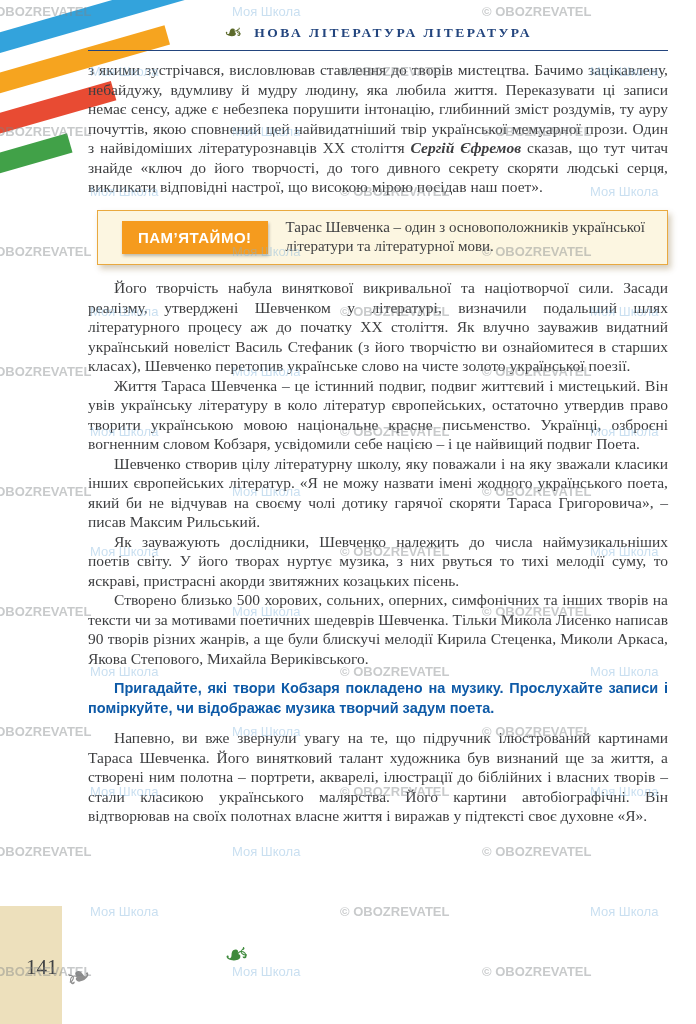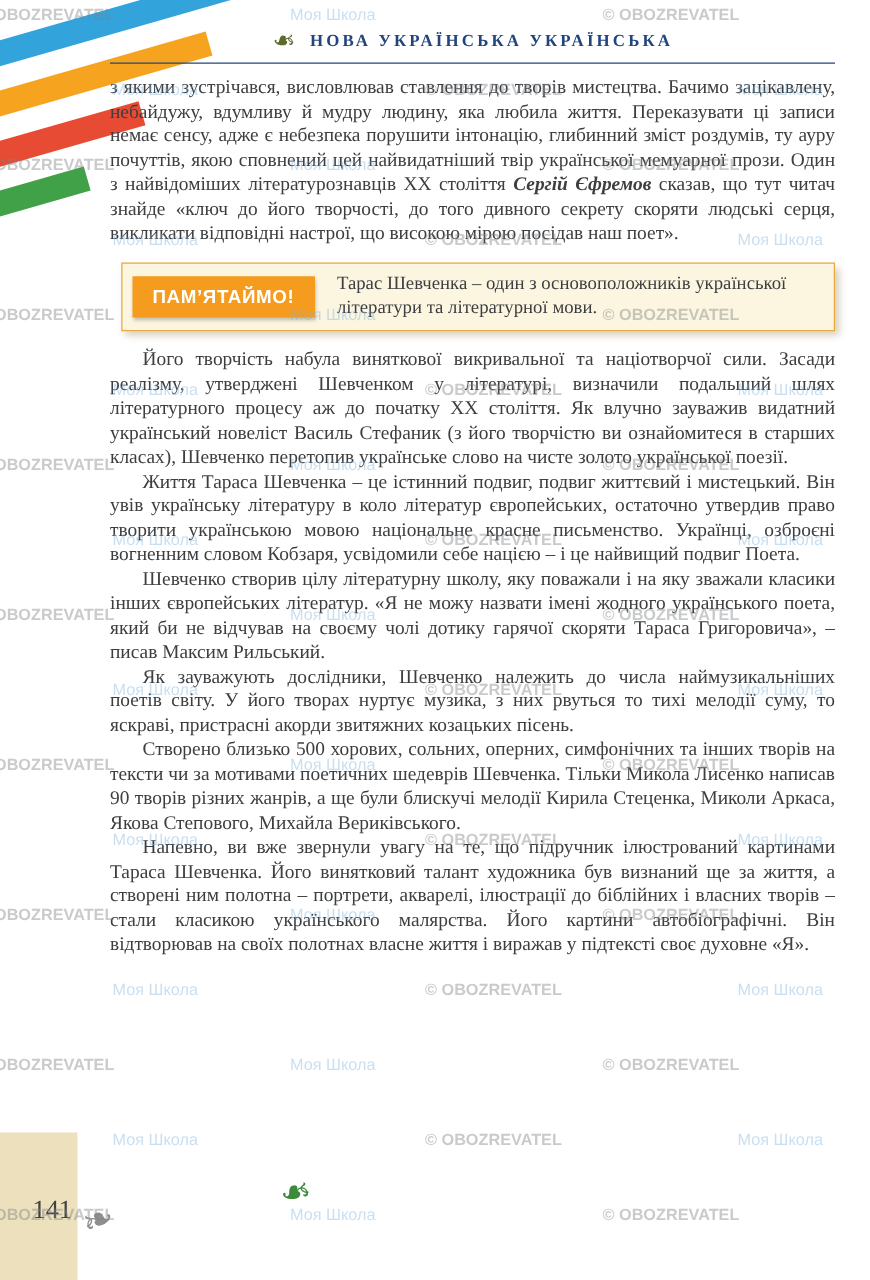--- a/index.html
+++ b/index.html
@@ -46,20 +46,21 @@
     border:1px solid var(--box_border,#e9a93f);
     background:var(--cream,#fcf6e1);
     box-shadow:3px 4px 6px rgba(120,90,30,0.30);
   }
   .remember-label {
     background:var(--accent_orange,#f59b1e); color:#ffffff;
     font-family:"Liberation Sans","DejaVu Sans",sans-serif;
     font-weight:bold; font-size:15px; letter-spacing:0.5px;
     padding:8px 16px; white-space:nowrap;
     box-shadow:1px 2px 3px rgba(0,0,0,0.25);
+    margin-left:16px;
   }
   .remember-text { flex:1; font-size:15px; line-height:1.32; color:var(--body_text,#3d3e40); }
 
   
   .task {
     font-family:"Liberation Sans","DejaVu Sans",sans-serif;
     font-weight:bold; font-size:14.5px; line-height:1.38;
     color:var(--task_blue,#0e5aa7); text-indent:26px; text-align:justify;
     margin:10px 0;
   }
@@ -91,36 +92,37 @@
     <div class="stripe s-blue"></div>
     <div class="stripe s-orange"></div>
     <div class="stripe s-red"></div>
     <div class="stripe s-green"></div>
   </div>
 
   <div class="content">
 
     <header class="page-header">
       <span class="header-flourish">❧</span>
-      <h1 class="chapter-title">НОВА УКРАЇНСЬКА УКРАЇНСЬКА</h1>
+      <h1 class="chapter-title">НОВА ЛІТЕРАТУРА ЛІТЕРАТУРА</h1>
     </header>
 
     <p class="para no-indent"><span>з якими зустрічався, висловлював ставлення до творів мистецтва. Бачимо зацікавлену, небайдужу, вдумливу й мудру людину, яка любила життя. Переказувати ці записи немає сенсу, адже є небезпека порушити інтонацію, глибинний зміст роздумів, ту ауру почуттів, якою сповнений цей найвидатніший твір української мемуарної прози. Один з найвідоміших літературознавців ХХ століття </span><span class="bold-italic">Сергій Єфремов</span><span> сказав, що тут читач знайде «ключ до його творчості, до того дивного секрету скоряти людські серця, викликати відповідні настрої, що високою мірою посідав наш поет».</span></p>
 
     <aside class="remember">
       <span class="remember-label">ПАМ’ЯТАЙМО!</span>
       <span class="remember-text">Тарас Шевченка – один з основоположників української літератури та літературної мови.</span>
     </aside>
 
     <p class="para">Його творчість набула виняткової викривальної та націотворчої сили. Засади реалізму, утверджені Шевченком у літературі, визначили подальший шлях літературного процесу аж до початку ХХ століття. Як влучно зауважив видатний український новеліст Василь Стефаник (з його творчістю ви ознайомитеся в старших класах), Шевченко перетопив українське слово на чисте золото української поезії.</p>
     <p class="para">Життя Тараса Шевченка – це істинний подвиг, подвиг життєвий і мистецький. Він увів українську літературу в коло літератур європейських, остаточно утвердив право творити українською мовою національне красне письменство. Українці, озброєні вогненним словом Кобзаря, усвідомили себе нацією – і це найвищий подвиг Поета.</p>
     <p class="para">Шевченко створив цілу літературну школу, яку поважали і на яку зважали класики інших європейських літератур. «Я не можу назвати імені жодного українського поета, який би не відчував на своєму чолі дотику гарячої скоряти Тараса Григоровича», – писав Максим Рильський.</p>
     <p class="para">Як зауважують дослідники, Шевченко належить до числа наймузикальніших поетів світу. У його творах нуртує музика, з них рвуться то тихі мелодії суму, то яскраві, пристрасні акорди звитяжних козацьких пісень.</p>
     <p class="para">Створено близько 500 хорових, сольних, оперних, симфонічних та інших творів на тексти чи за мотивами поетичних шедеврів Шевченка. Тільки Микола Лисенко написав 90 творів різних жанрів, а ще були блискучі мелодії Кирила Стеценка, Миколи Аркаса, Якова Степового, Михайла Вериківського.</p>
 
+    <p class="task">Пригадайте, які твори Кобзаря покладено на музику. Прослухайте записи і поміркуйте, чи відображає музика творчий задум поета.</p>
 
     <p class="para">Напевно, ви вже звернули увагу на те, що підручник ілюстрований картинами Тараса Шевченка. Його винятковий талант художника був визнаний ще за життя, а створені ним полотна – портрети, акварелі, ілюстрації до біблійних і власних творів – стали класикою українського малярства. Його картини автобіографічні. Він відтворював на своїх полотнах власне життя і виражав у підтексті своє духовне «Я».</p>
 
   </div>
 
   <div class="beige-band"></div>
   <div class="page-number">141</div>
   <span class="flourish-gray">❧</span>
   <span class="flourish-green">❧</span>
 

